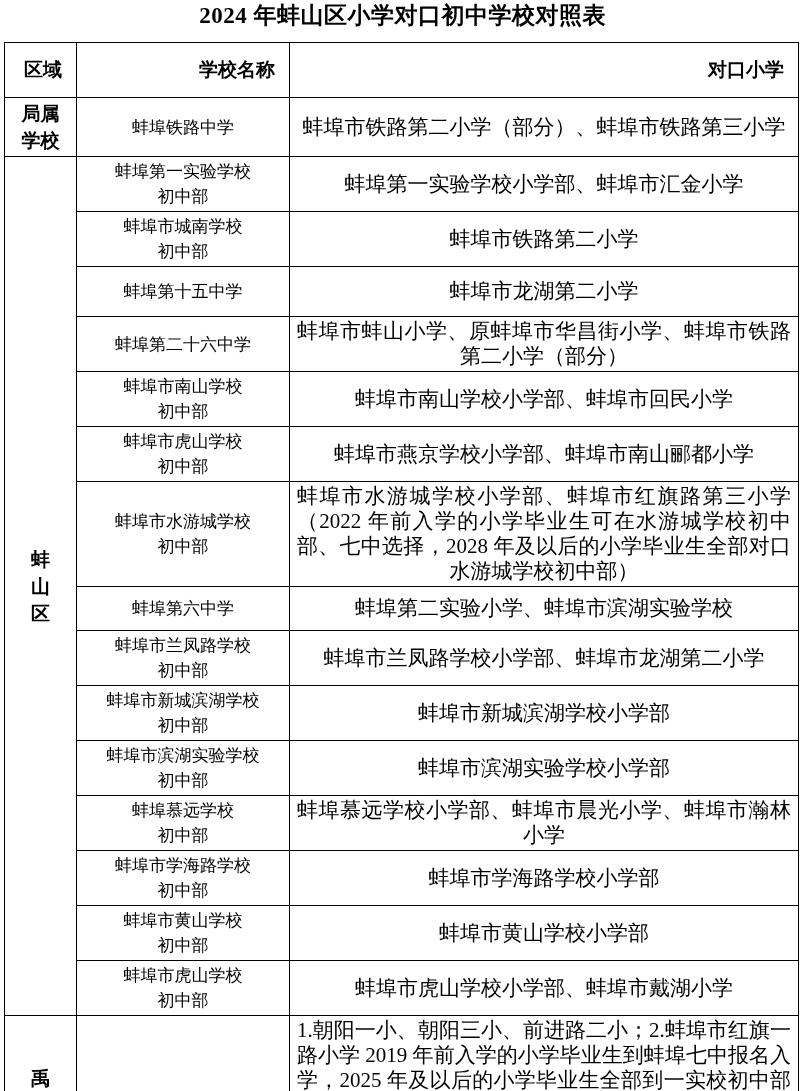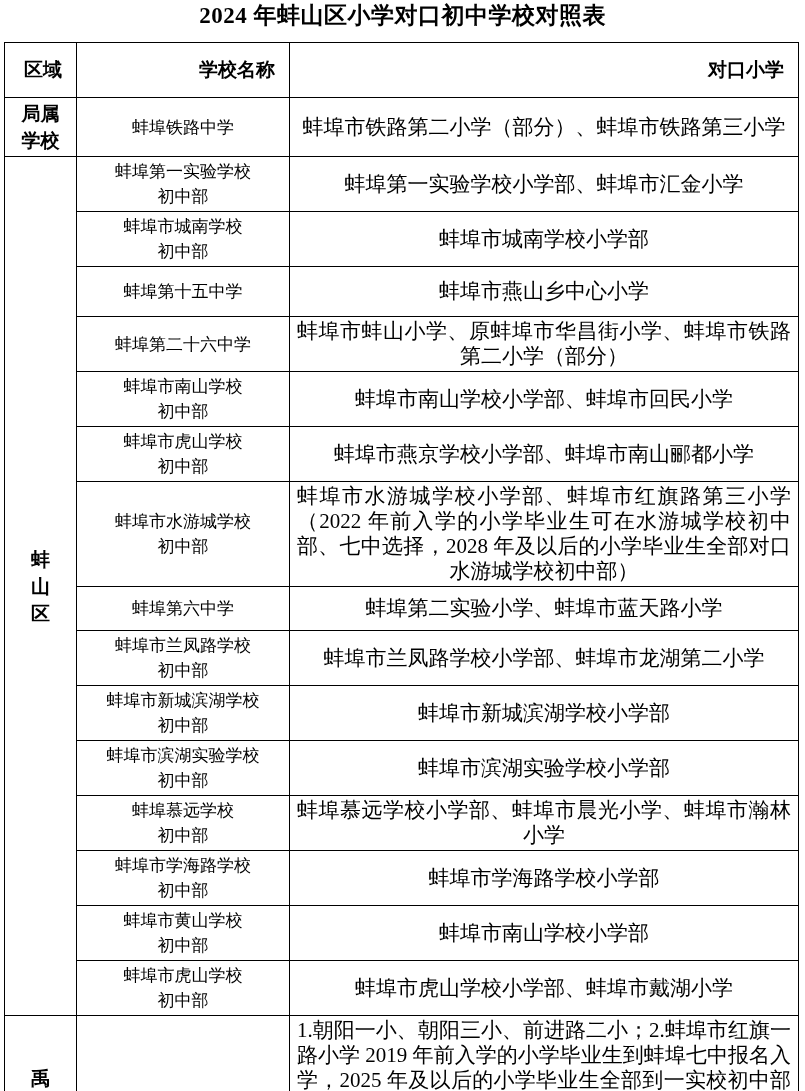--- a/index.html
+++ b/index.html
@@ -99,25 +99,25 @@
 
     <tr style="height:53px">
       <td class="region-cell" rowspan="15"><span class="region-label region-w1">蚌山区</span></td>
       <td class="school-cell">蚌埠第一实验学校
 初中部</td>
       <td class="primary-cell">蚌埠第一实验学校小学部、蚌埠市汇金小学</td>
     </tr>
     <tr style="height:52px">
       <td class="school-cell">蚌埠市城南学校
 初中部</td>
-      <td class="primary-cell">蚌埠市城南学校小学部</td>
+      <td class="primary-cell">蚌埠市铁路第二小学</td>
     </tr>
     <tr style="height:50px">
       <td class="school-cell">蚌埠第十五中学</td>
-      <td class="primary-cell">蚌埠市燕山乡中心小学</td>
+      <td class="primary-cell">蚌埠市龙湖第二小学</td>
     </tr>
     <tr style="height:50px">
       <td class="school-cell">蚌埠第二十六中学</td>
       <td class="primary-cell">蚌埠市蚌山小学、原蚌埠市华昌街小学、蚌埠市铁路第二小学（部分）</td>
     </tr>
     <tr style="height:52px">
       <td class="school-cell">蚌埠市南山学校
 初中部</td>
       <td class="primary-cell">蚌埠市南山学校小学部、蚌埠市回民小学</td>
     </tr>
@@ -126,21 +126,21 @@
 初中部</td>
       <td class="primary-cell">蚌埠市燕京学校小学部、蚌埠市南山郦都小学</td>
     </tr>
     <tr style="height:78px">
       <td class="school-cell">蚌埠市水游城学校
 初中部</td>
       <td class="primary-cell">蚌埠市水游城学校小学部、蚌埠市红旗路第三小学（2022 年前入学的小学毕业生可在水游城学校初中部、七中选择，2028 年及以后的小学毕业生全部对口水游城学校初中部）</td>
     </tr>
     <tr style="height:44px">
       <td class="school-cell">蚌埠第六中学</td>
-      <td class="primary-cell">蚌埠第二实验小学、蚌埠市蓝天路小学</td>
+      <td class="primary-cell">蚌埠第二实验小学、蚌埠市滨湖实验学校</td>
     </tr>
     <tr style="height:55px">
       <td class="school-cell">蚌埠市兰凤路学校
 初中部</td>
       <td class="primary-cell">蚌埠市兰凤路学校小学部、蚌埠市龙湖第二小学</td>
     </tr>
     <tr style="height:50px">
       <td class="school-cell">蚌埠市新城滨湖学校
 初中部</td>
       <td class="primary-cell">蚌埠市新城滨湖学校小学部</td>
@@ -156,21 +156,21 @@
       <td class="primary-cell">蚌埠慕远学校小学部、蚌埠市晨光小学、蚌埠市瀚林小学</td>
     </tr>
     <tr style="height:55px">
       <td class="school-cell">蚌埠市学海路学校
 初中部</td>
       <td class="primary-cell">蚌埠市学海路学校小学部</td>
     </tr>
     <tr style="height:50px">
       <td class="school-cell">蚌埠市黄山学校
 初中部</td>
-      <td class="primary-cell">蚌埠市南山学校小学部</td>
+      <td class="primary-cell">蚌埠市黄山学校小学部</td>
     </tr>
     <tr style="height:53px">
       <td class="school-cell">蚌埠市虎山学校
 初中部</td>
       <td class="primary-cell">蚌埠市虎山学校小学部、蚌埠市戴湖小学</td>
     </tr>
 
     <tr style="height:147px">
       <td class="region-cell" rowspan="1"><span class="region-label region-w1">禹会区</span></td>
       <td class="school-cell">蚌埠七中</td>

